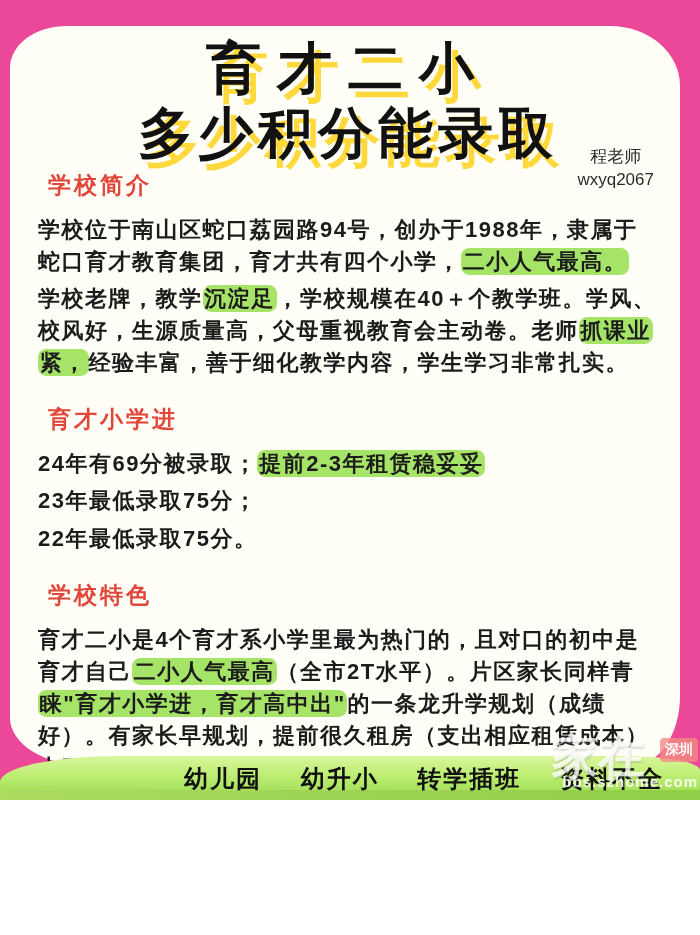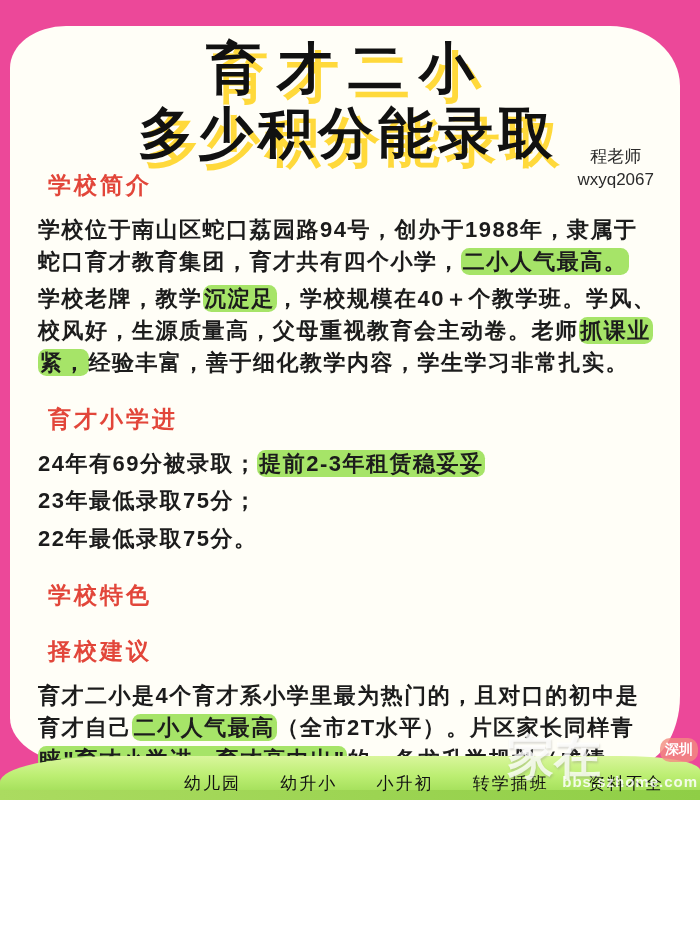--- a/index.html
+++ b/index.html
@@ -82,22 +82,22 @@
     height:10px;
     background:linear-gradient(90deg,#abdb60,#8fce46);
     z-index:2;
   }
   .footer{
     position:absolute;
     left:0;right:0;bottom:5px;
     display:flex;
     justify-content:space-between;
     padding:0 36px 0 184px;
-    font-size:17px;
-    font-weight:400;
+    font-size:24px;
+    font-weight:700;
     letter-spacing:2px;
     color:#111;
     z-index:3;
     text-align:right;
   }
   
   .wm{
     position:absolute;
     right:2px;bottom:10px;
     z-index:4;
@@ -117,23 +117,22 @@
     line-height:1;
     text-shadow:1px 2px 2px rgba(120,120,120,.25);
   }
   .wm-badge{
     display:inline-block;
     background:rgba(242,140,128,.8);
     color:#fff;
     font-size:14px;
     font-weight:700;
     padding:3px 5px;
-    border-radius:10px;
+    border-radius:4px;
     margin-top:5px;
-    margin-left:44px;
   }
   .wm-url{
     font-size:15px;
     font-weight:700;
     letter-spacing:1px;
     margin-top:-7px;
     color:rgba(255,255,255,.85);
   }
 </style>
 </head>
@@ -162,34 +161,32 @@
         <section>
           <h2>育才小学进</h2>
           <p><span>24年有69分被录取；</span><span class="hl">提前2-3年租赁稳妥妥</span></p>
           <p><span>23年最低录取75分；</span></p>
           <p><span>22年最低录取75分。</span></p>
         </section>
         <section>
           <h2>学校特色</h2>
         </section>
         <section>
-          <h2>择校建议</h2>
           <p><span>育才二小是4个育才系小学里最为热门的，且对口的初中是育才自己</span><span class="hl">二小人气最高</span><span>（全市2T水平）。片区家长同样青</span><span class="hl">睐"育才小学进，育才高中出"</span><span>的一条龙升学规划（成绩好）。有家长早规划，提前很久租房（支出相应租赁成本）上了二小，但如果积分无优势，还是建议谨慎选择。</span></p>
         </section>
       </div>
 
   </div>
 
   <div class="band"></div>
   <div class="bottom-strip"></div>
 
   <div class="footer">
       <span>幼儿园</span>
       <span>幼升小</span>
-      <span>小升初</span>
       <span>转学插班</span>
       <span>资料不全</span>
     </div>
 
   <div class="wm">
     <div class="wm-top">
       <span class="wm-big">家在</span>
       <span class="wm-badge">深圳</span>
     </div>
     <div class="wm-url">bbs.szhome.com</div>

